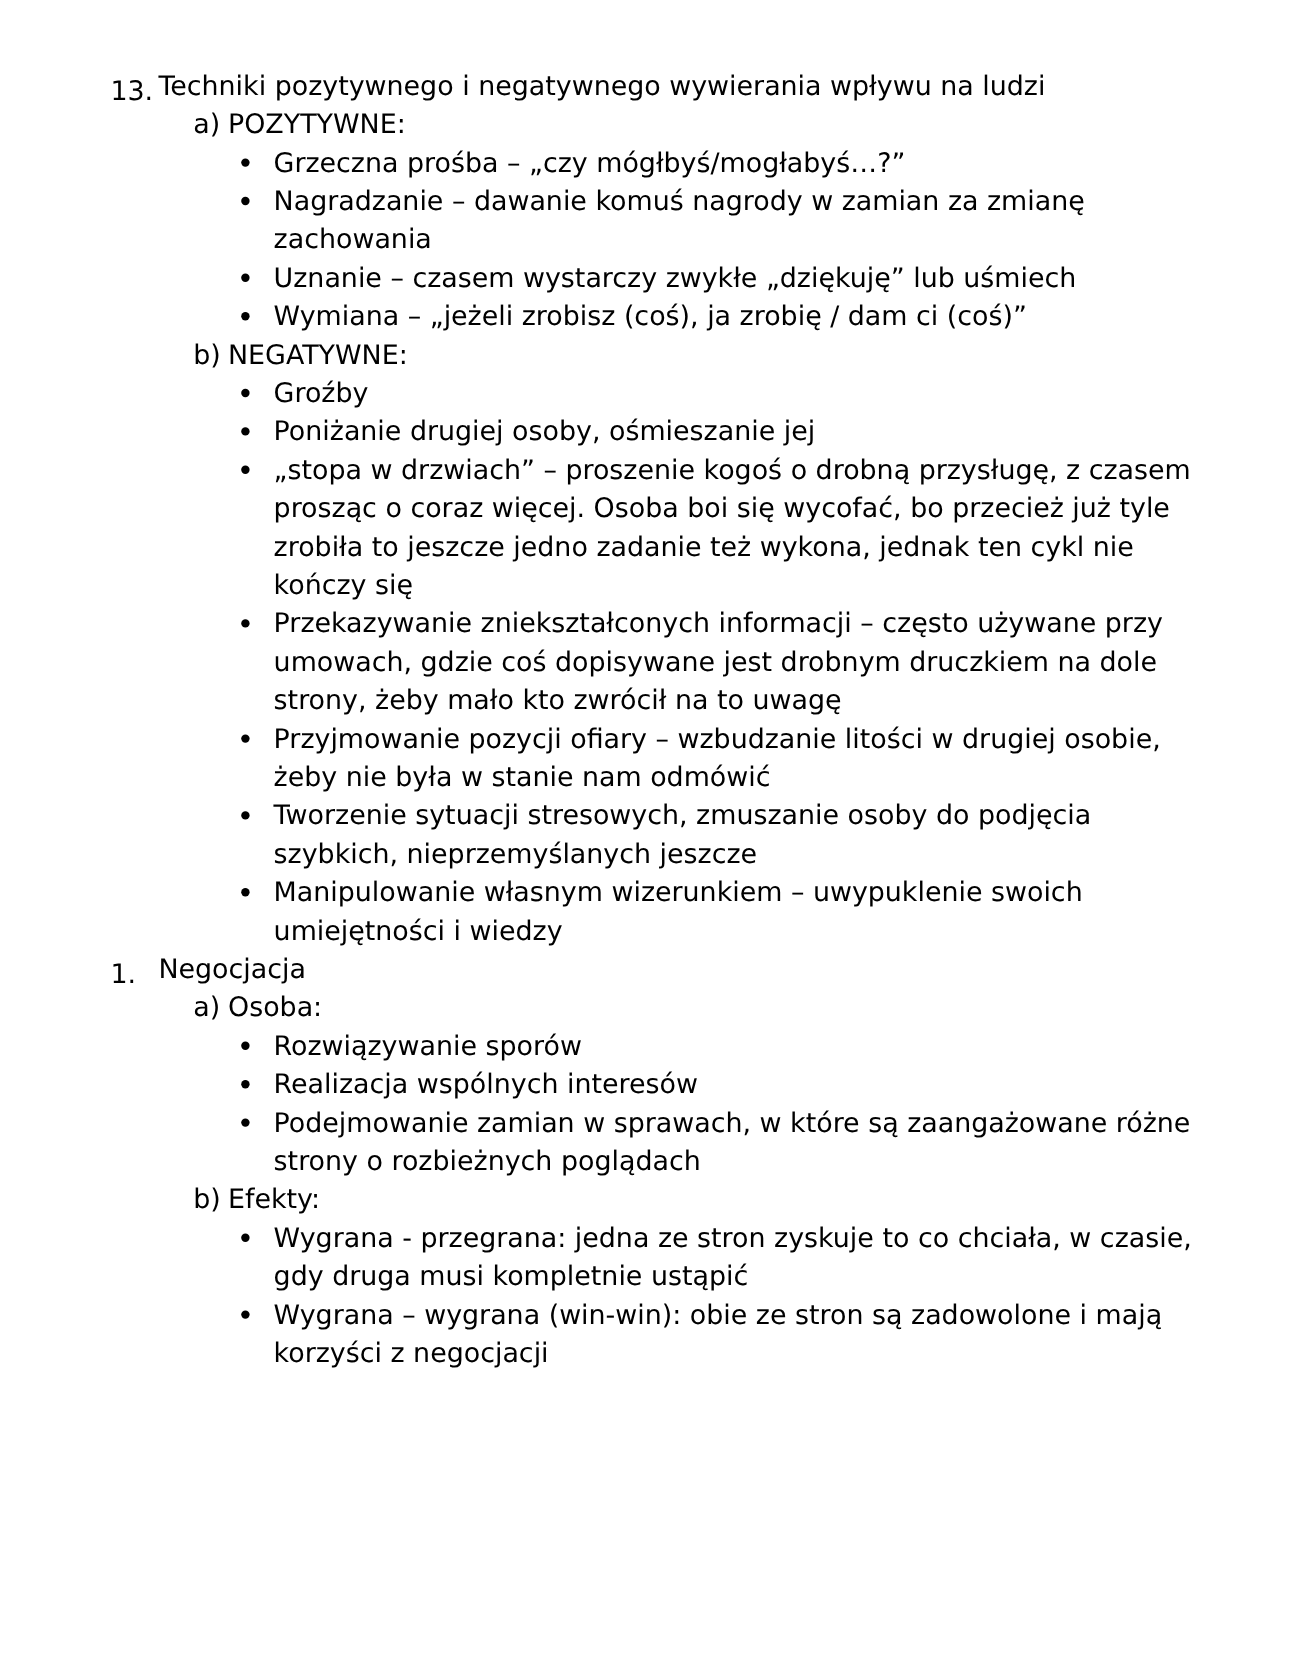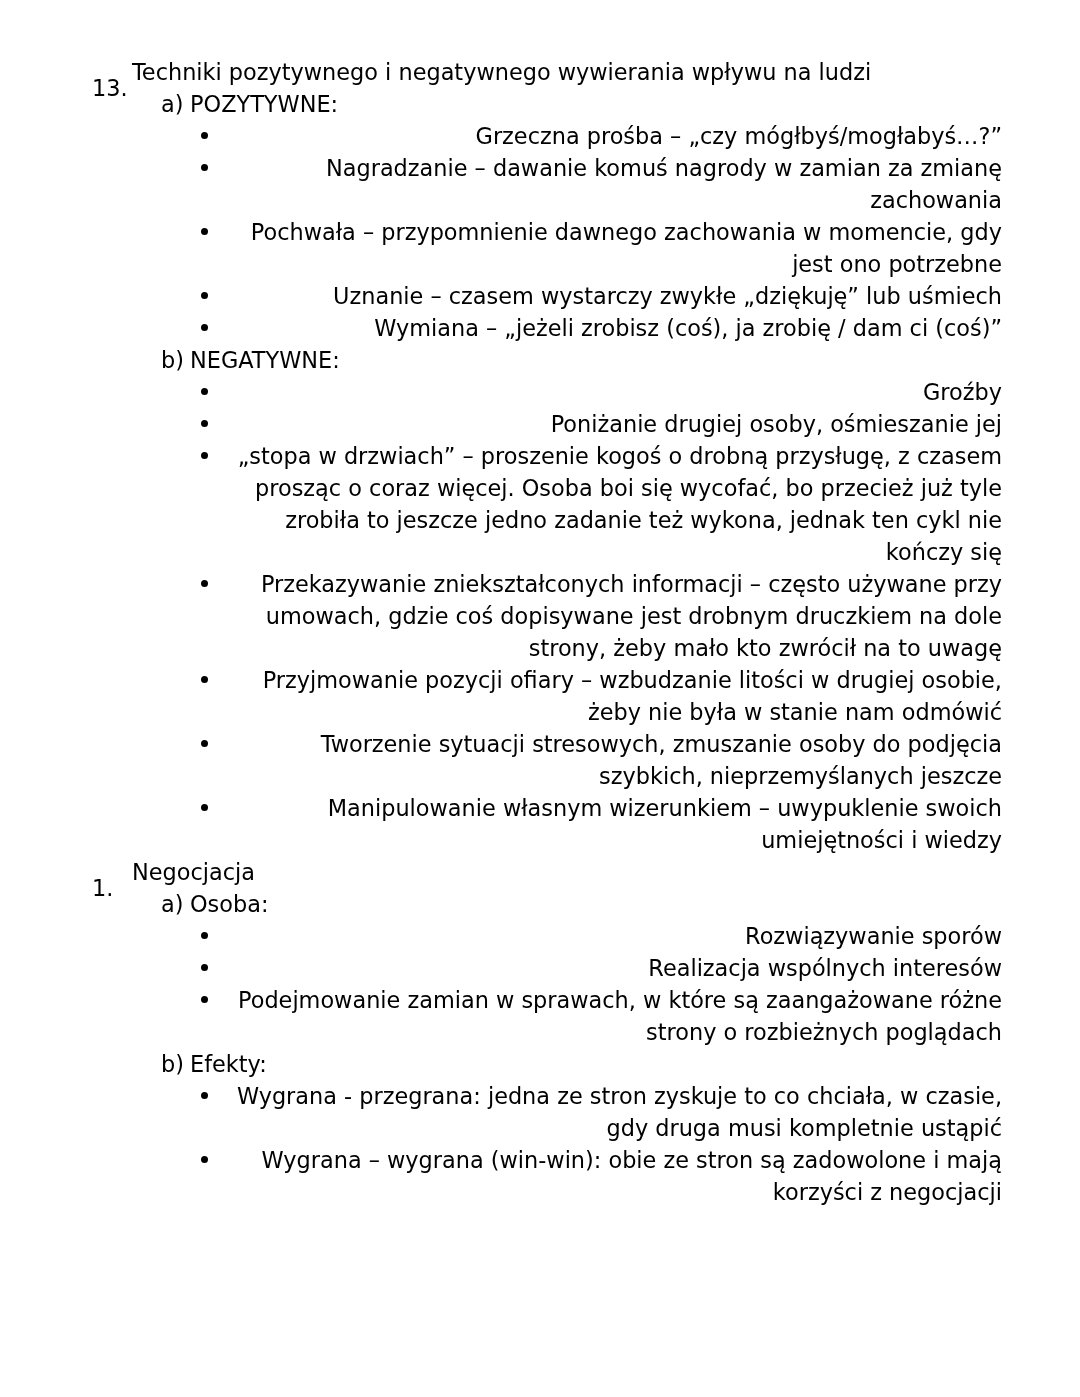--- a/index.html
+++ b/index.html
@@ -32,21 +32,21 @@
 
   
   .num-item {
     position: relative;
     padding-left: 40px;
     margin: 0;
   }
   .num-item > .marker {
     position: absolute;
     left: 0;
-    top: 16px;
+    top: 4px;
     width: 36px;
     text-align: left;
     white-space: pre;
   }
   .num-item > .item-text {
     display: block;
   }
 
   
   .letter-list {
@@ -84,21 +84,21 @@
     position: absolute;
     left: 0;
     top: 12px;
     width: 7px;
     height: 7px;
     background: #000;
     border-radius: 50%;
   }
   .bullet-item > .item-text {
     display: block;
-    text-align: right;
+    text-align: left;
   }
 
   .hang-1 { max-width: 790px; }
 </style>
 </head>
 <body>
 
 <div class="page">
   <div class="doc-body" id="doc-body">
       <div class="num-item">
@@ -113,24 +113,20 @@
             <div class="bullet-item">
               <span class="bullet-dot"></span>
               <span class="item-text hang-1">Grzeczna prośba – „czy mógłbyś/mogłabyś…?”</span>
             </div>
             <div class="bullet-item">
               <span class="bullet-dot"></span>
               <span class="item-text hang-1">Nagradzanie – dawanie komuś nagrody w zamian za zmianę zachowania</span>
             </div>
             <div class="bullet-item">
               <span class="bullet-dot"></span>
-              <span class="item-text hang-1">Pochwała – przypomnienie dawnego zachowania w momencie, gdy jest ono potrzebne</span>
-            </div>
-            <div class="bullet-item">
-              <span class="bullet-dot"></span>
               <span class="item-text hang-1">Uznanie – czasem wystarczy zwykłe „dziękuję” lub uśmiech</span>
             </div>
             <div class="bullet-item">
               <span class="bullet-dot"></span>
               <span class="item-text hang-1">Wymiana – „jeżeli zrobisz (coś), ja zrobię / dam ci (coś)”</span>
             </div>
           </div>
           <div class="letter-item">
             <span class="marker">b)</span>
             <span class="item-text">NEGATYWNE:</span>

